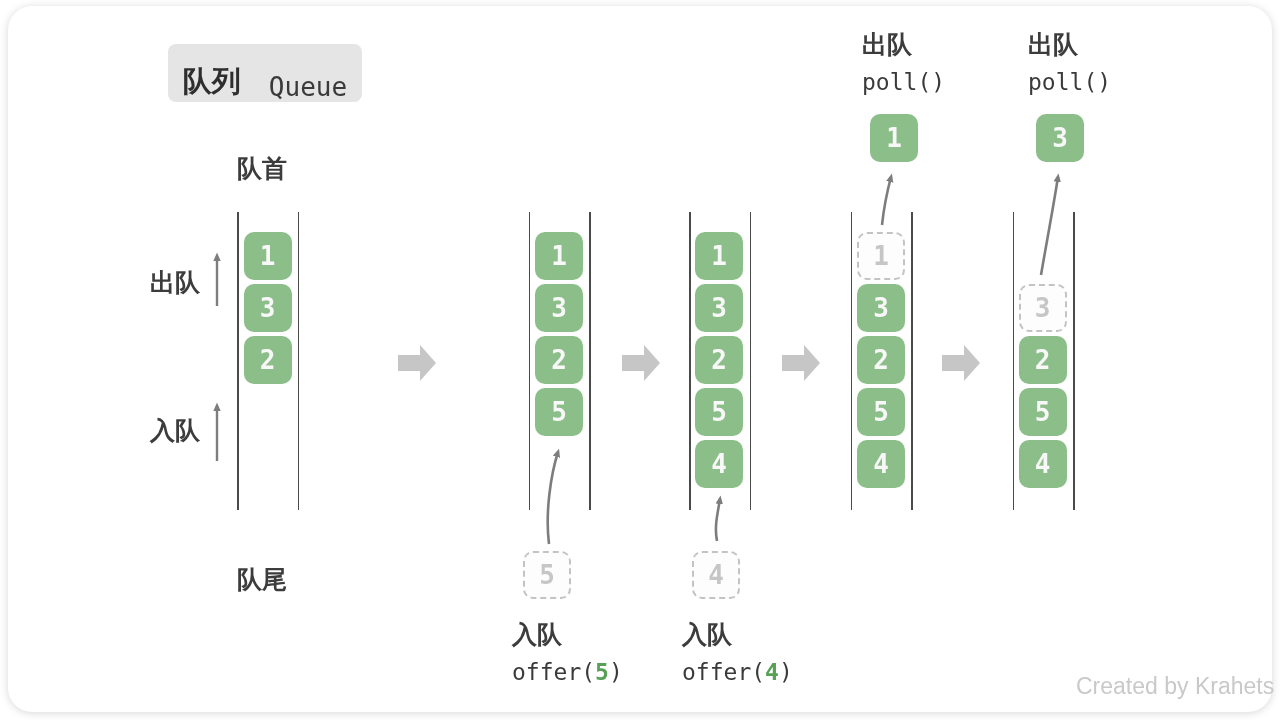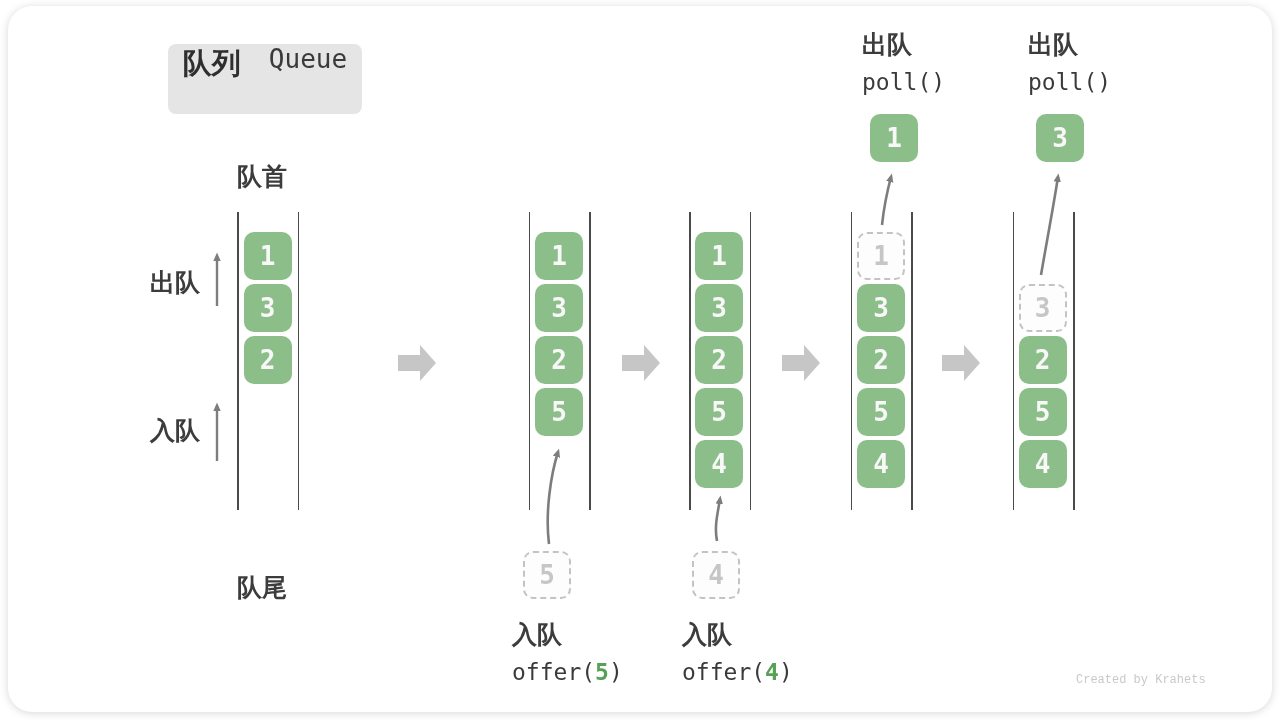--- a/index.html
+++ b/index.html
@@ -6,30 +6,30 @@
   .canvas{
     position:relative;width:1280px;height:720px;background:#ffffff;overflow:hidden;
     font-family:"Liberation Sans","DejaVu Sans",sans-serif;
   }
   .card{
     position:absolute;left:8px;top:6px;width:1264px;height:706px;
     background:#ffffff;border-radius:24px;
     box-shadow:0 1px 9px rgba(0,0,0,0.16);
   }
   .badge{
-    position:absolute;left:168px;top:44px;width:194px;height:70px;
+    position:absolute;left:168px;top:44px;width:194px;height:58px;
     background:#e5e5e5;border-radius:8px;
-    display:flex;align-items:flex-start;justify-content:center;gap:28px;
+    display:flex;align-items:flex-end;justify-content:center;gap:28px;
   }
   .badge .zh{font-size:29px;font-weight:bold;color:#2e2e2e;}
   .badge .en{font-family:"DejaVu Sans Mono",monospace;font-size:26px;color:#3a3a3a;}
   .lbl{
     position:absolute;font-size:25px;font-weight:bold;color:#3c3c3c;white-space:nowrap;
   }
-  .lbl.center{width:80px;text-align:center;margin-top:8px;}
+  .lbl.center{width:80px;text-align:center;}
   .wall{
     position:absolute;top:212px;width:1.5px;height:298px;background:#4a4a4a;
   }
   .qcol{
     position:absolute;top:0;width:48px;height:720px;pointer-events:none;
   }
   .qbox{
     position:absolute;left:0;width:48px;height:48px;border-radius:10px;
     display:flex;align-items:center;justify-content:center;
     font-family:"DejaVu Sans Mono",monospace;font-weight:bold;font-size:26px;
@@ -52,21 +52,21 @@
   .opblock{position:absolute;white-space:nowrap;}
   .opblock .zh{font-size:25px;font-weight:bold;color:#3c3c3c;display:block;}
   .opblock .code{
     display:block;margin-top:8px;
     font-family:"DejaVu Sans Mono",monospace;font-size:23px;color:#3a3a3a;font-weight:500;
   }
   .opblock .code .green{color:var(--code-green,#56A156);font-weight:bold;}
   .overlay{position:absolute;left:0;top:0;width:1280px;height:720px;pointer-events:none;}
   .watermark{
     position:absolute;left:1076px;top:673px;
-    font-family:Liberation Mono, monospace;font-size:12px;color:#c9c9c9;white-space:nowrap;
+    font-family:Liberation Sans, sans-serif;font-size:23px;color:#c9c9c9;white-space:nowrap;
   }
 </style>
 </head>
 <body>
 
 <div class="canvas">
   <div class="card"></div>
 
   <div class="badge">
     <span class="zh">队列</span>

